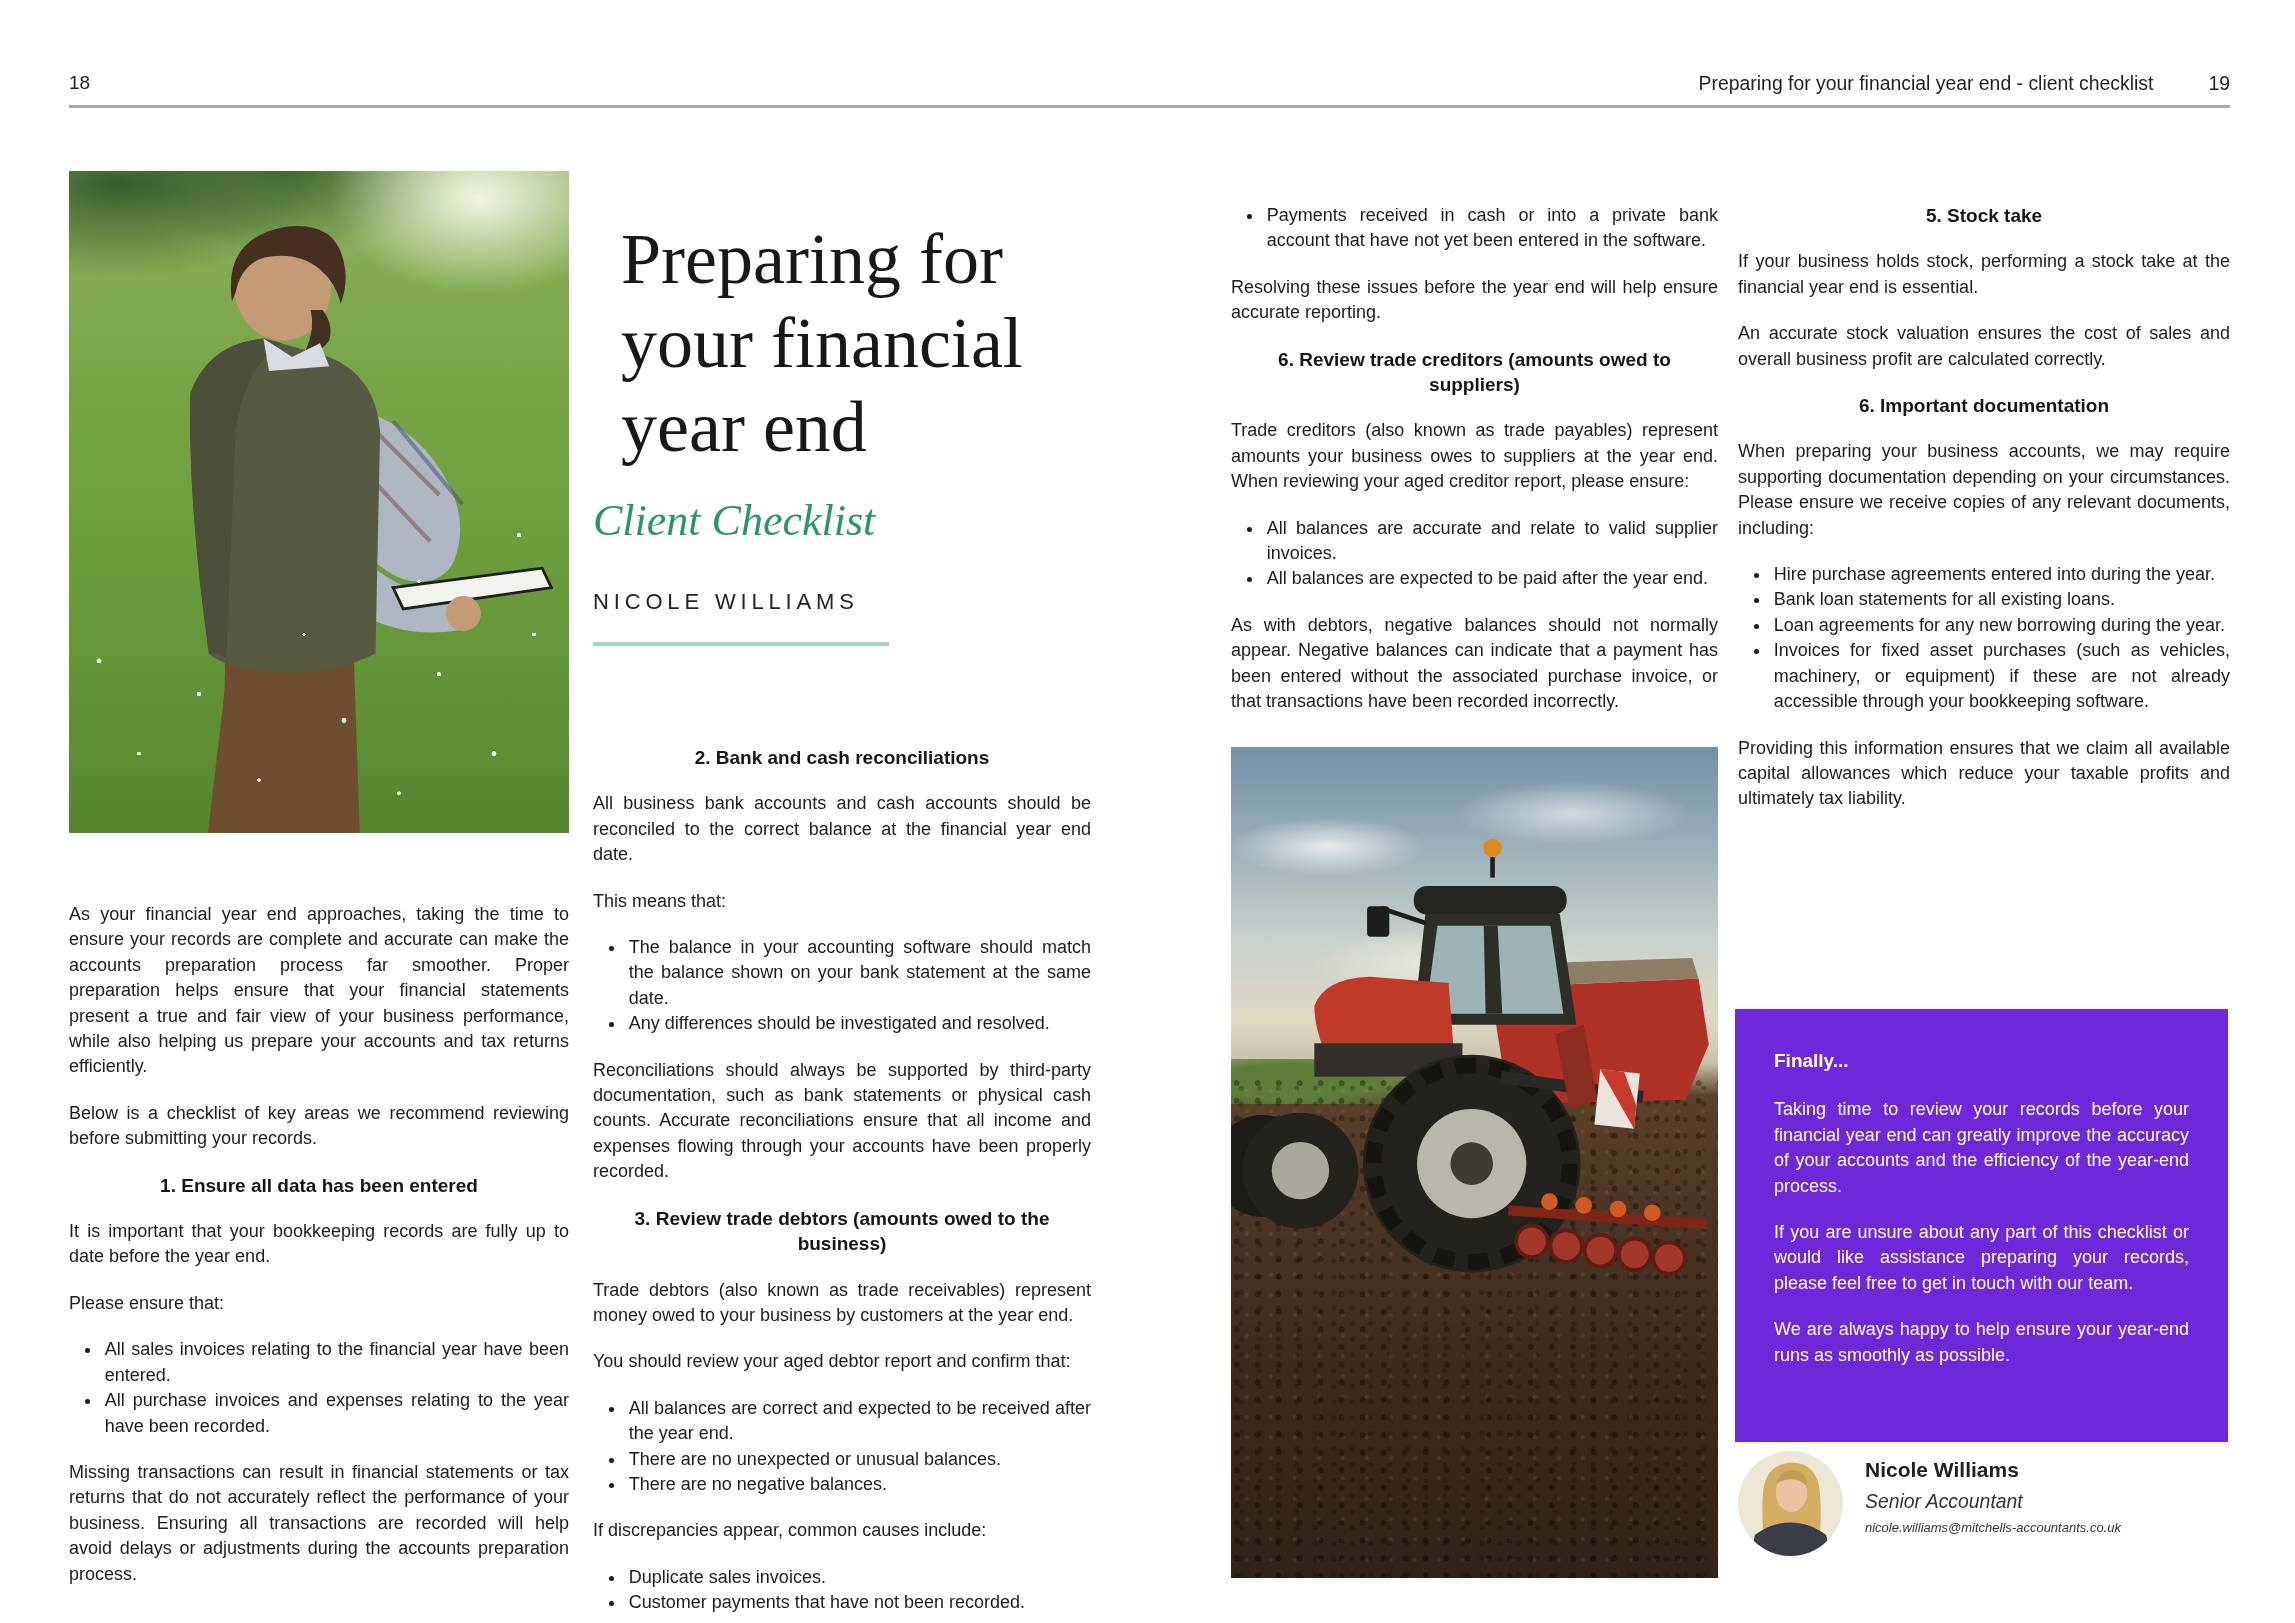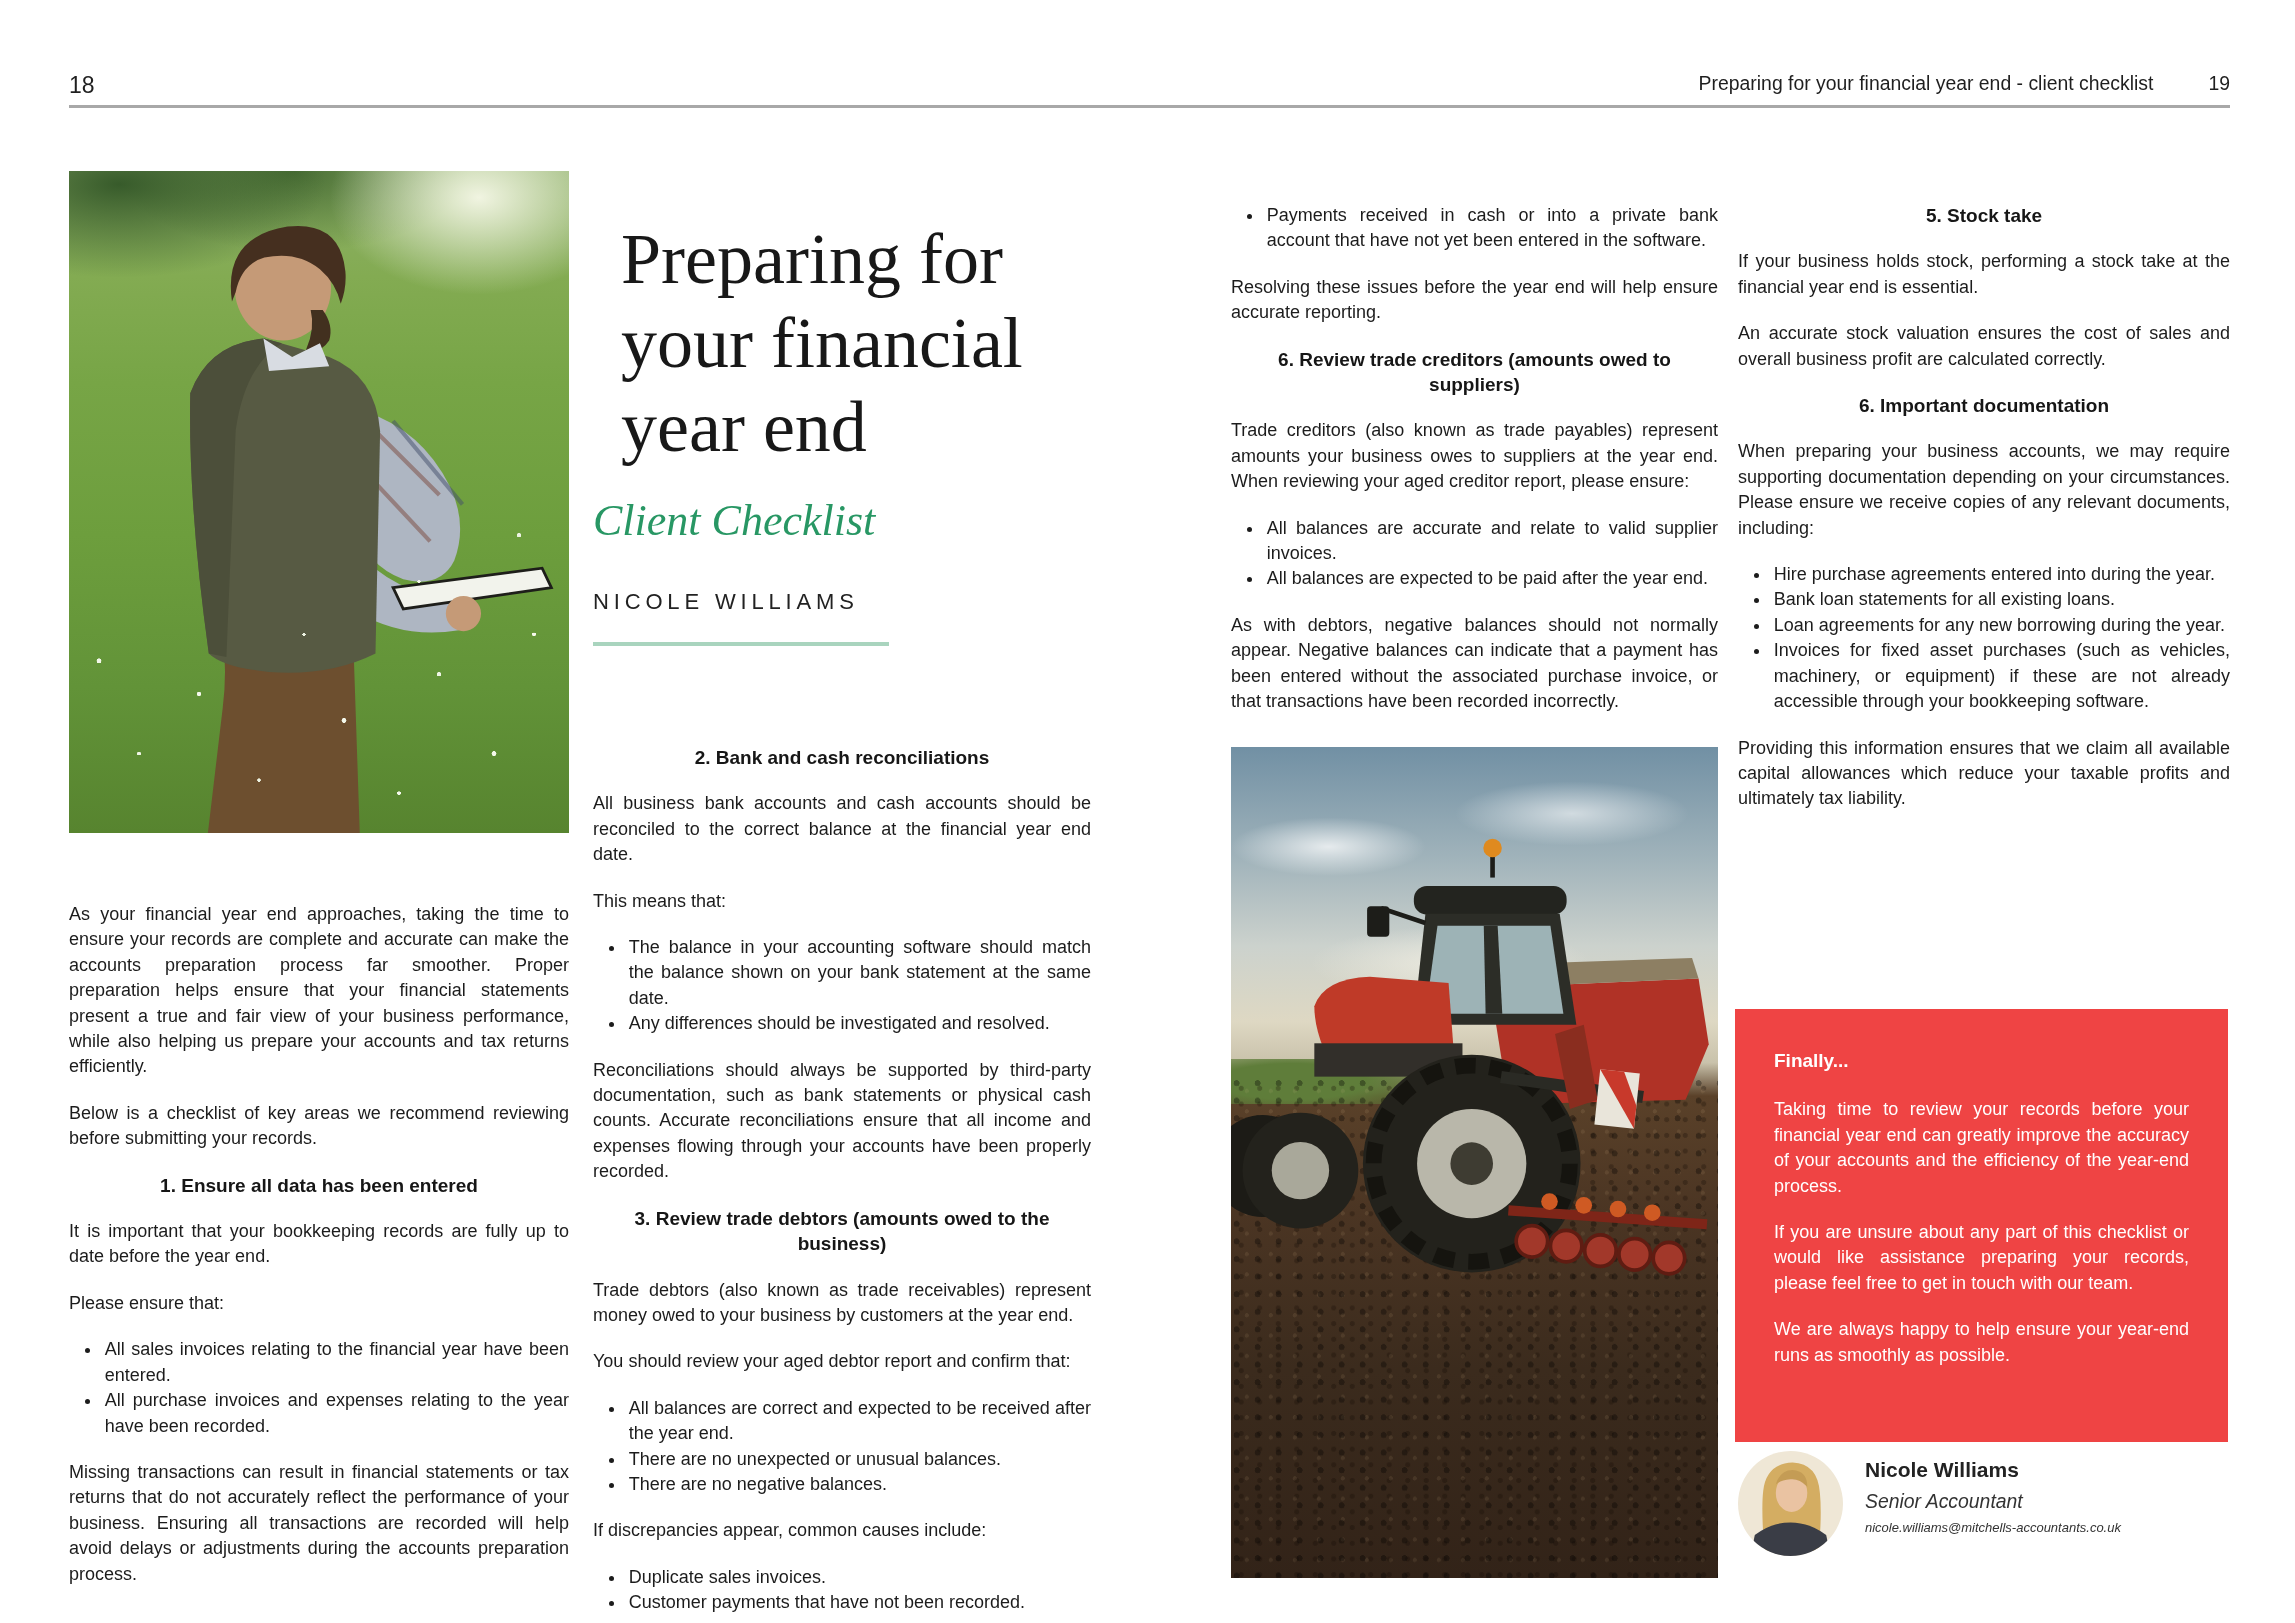--- a/index.html
+++ b/index.html
@@ -1,20 +1,20 @@
 <!DOCTYPE html>
 <html style="font-size:7.4px"><head>
 <meta charset="utf-8">
 <style>
   html,body{margin:0;padding:0;background:#ffffff;}
   #spread{position:relative;width:2295px;height:1623px;background:#ffffff;overflow:hidden;
           font-family:"Liberation Sans","DejaVu Sans",sans-serif;color:#1e1e1e;}
 
   
-  .hdr-num{position:absolute;top:72px;font-size:23px;color:#1f1f1f;}
+  .hdr-num{position:absolute;top:72px;font-size:19px;color:#1f1f1f;}
   #hdr-left{left:69px;}
   #hdr-right{position:absolute;top:72px;right:65px;display:flex;gap:55px;align-items:flex-end;font-size:19.4px;color:#1f1f1f;}
   #hdr-rule{position:absolute;left:69px;top:105px;width:2161px;height:2.8px;background:#a8a8a8;}
 
   
   #title-block{position:absolute;left:593px;top:217px;width:498px;}
   .title-line{font-family:"Liberation Serif","DejaVu Serif",serif;font-size:72px;line-height:84px;color:#181818;margin-left:28px;}
   #subtitle{margin-top:27px;font-family:"Liberation Serif","DejaVu Serif",serif;font-style:italic;
             font-size:44px;line-height:49px;color:#289764;}
   #byline{margin-top:44px;font-size:22px;letter-spacing:0.22em;color:#222;}
@@ -68,21 +68,21 @@
   #tractor-photo .soil-texture{position:absolute;left:0;top:40%;width:100%;height:60%;opacity:.85;
     background-image:
       radial-gradient(circle 3.2px at 5.6px 4.2px, rgba(0,0,0,0.38) 2.8px, transparent 3.2px),
       radial-gradient(circle 2.3px at 15.7px 12px, rgba(255,218,166,0.10) 1.9px, transparent 2.3px),
       radial-gradient(circle 2.8px at 10.2px 9.3px, rgba(18,10,4,0.32) 2.3px, transparent 2.8px);
     background-size:21px 17.6px,24px 20.4px,18.5px 15.7px;}
   #tractor-photo svg{position:absolute;left:0;top:0;width:100%;height:100%;}
 
   
   #green-box{position:absolute;left:1735px;top:1009px;width:493px;height:433px;box-sizing:border-box;
-             background:#ef4444;color:#ffffff;padding:39px 39px;font-size:18px;line-height:25.4px;text-align:justify;}
+             background:#6d28d9;color:#ffffff;padding:39px 39px;font-size:18px;line-height:25.4px;text-align:justify;}
   #green-box h3{font-size:19px;line-height:25.4px;font-weight:bold;margin:0 0 24px 0;text-align:left;color:#ffffff;}
   #green-box p{margin:0 0 21px 0;}
 
   
   #author-card{position:absolute;left:1738px;top:1451px;width:492px;display:flex;gap:22px;}
   #avatar{width:105px;height:105px;border-radius:50%;overflow:hidden;flex:0 0 auto;}
   #avatar svg{width:100%;height:100%;display:block;}
   #author-text{padding-top:6.5px;color:#2a2a2a;}
   #author-name{font-size:21px;font-weight:bold;color:#222;}
   #author-role{font-size:19.4px;font-style:italic;margin-top:8.3px;color:#333;}

